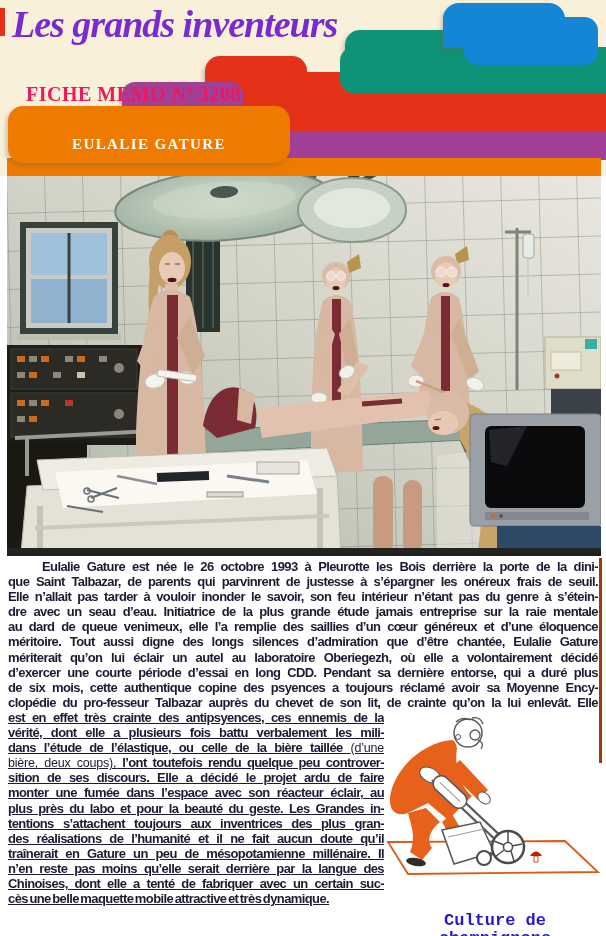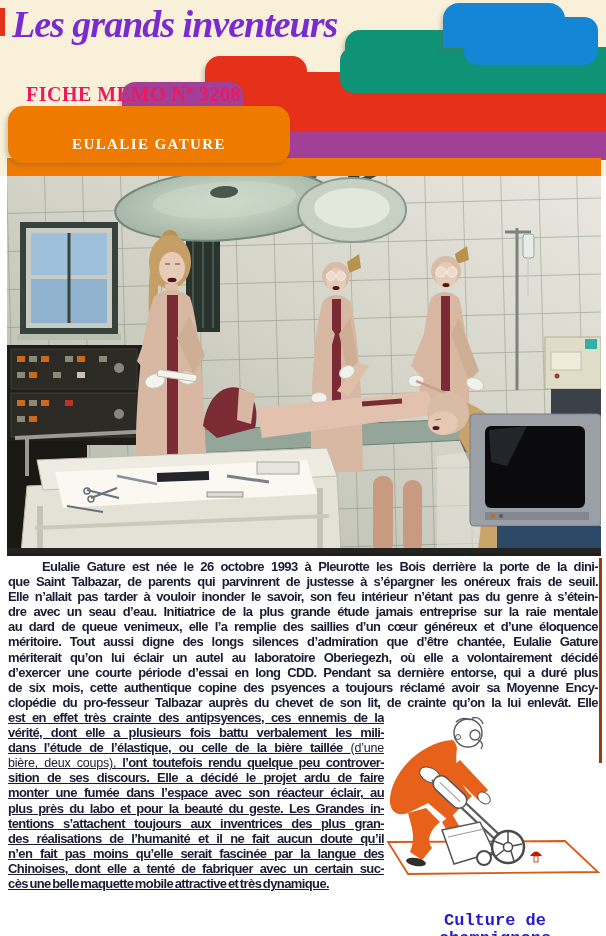--- a/index.html
+++ b/index.html
@@ -299,21 +299,22 @@
         <div class="tl"><span>clopédie du pro-fesseur Talbazar auprès du chevet de son lit, de crainte qu’on la lui enlevât. Elle</span></div>
         <div class="tl narrow"><span>est en effet très crainte des antipsyences, ces ennemis de la</span></div>
         <div class="tl narrow"><span>vérité, dont elle a plusieurs fois battu verbalement les mili-</span></div>
         <div class="tl narrow"><span>dans l’étude de l’élastique, ou celle de la bière taillée </span><span class="reg">(d’une</span></div>
         <div class="tl narrow"><span class="reg">bière, deux coups),</span><span> l’ont toutefois rendu quelque peu controver-</span></div>
         <div class="tl narrow"><span>sition de ses discours. Elle a décidé le projet ardu de faire</span></div>
         <div class="tl narrow"><span>monter une fumée dans l’espace avec son réacteur éclair, au</span></div>
         <div class="tl narrow"><span>plus près du labo et pour la beauté du geste. Les Grandes in-</span></div>
         <div class="tl narrow"><span>tentions s’attachent toujours aux inventrices des plus gran-</span></div>
         <div class="tl narrow"><span>des réalisations de l’humanité et il ne fait aucun doute qu’il</span></div>
-        <div class="tl narrow"><span>n’en fait pas moins qu’elle serait fascinée par la langue des</span></div>
+        <div class="tl narrow"><span>traînerait en Gature un peu de mésopotamienne millénaire. Il</span></div>
+        <div class="tl narrow"><span>n’en reste pas moins qu’elle serait derrière par la langue des</span></div>
         <div class="tl narrow"><span>Chinoises, dont elle a tenté de fabriquer avec un certain suc-</span></div>
         <div class="tl narrow nojust"><span>cès une belle maquette mobile attractive et très dynamique.</span></div>
       </div>
 
     <aside class="cartoon">
       <svg width="222" height="196" viewBox="0 0 222 196">
 
         <polygon points="4,146 181,145 214,176 24,178" fill="#FFFFFF" stroke="#D85C14" stroke-width="1.8"></polygon>
 
         <g>

